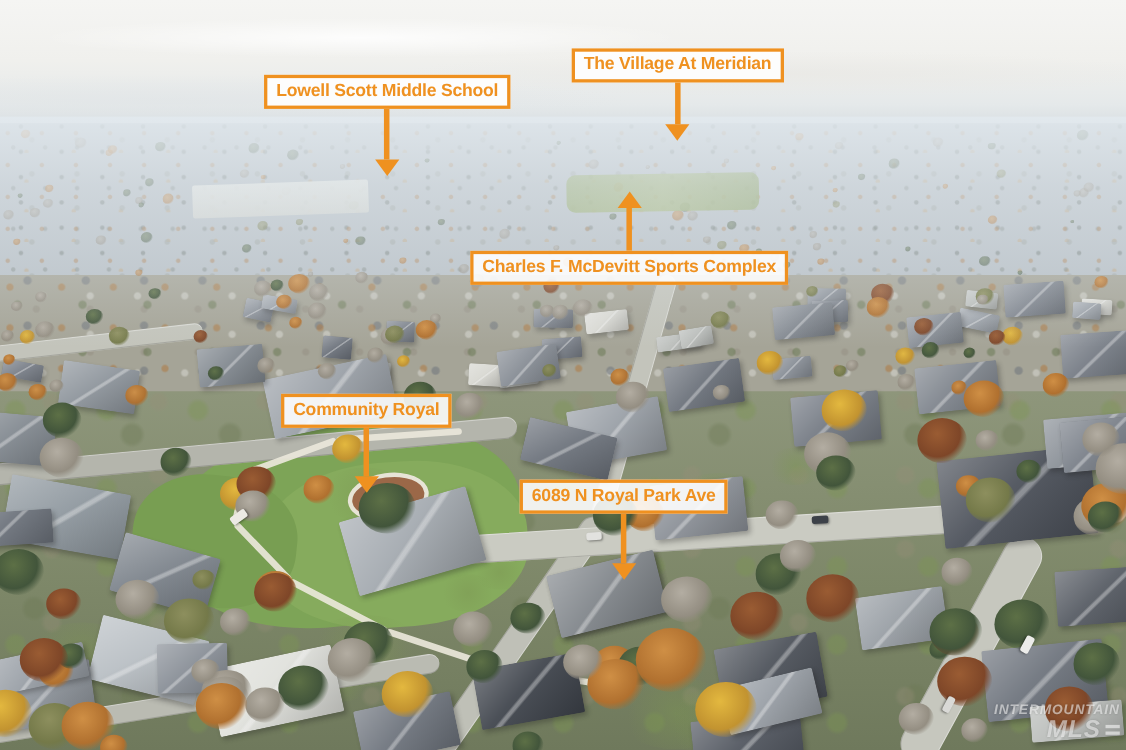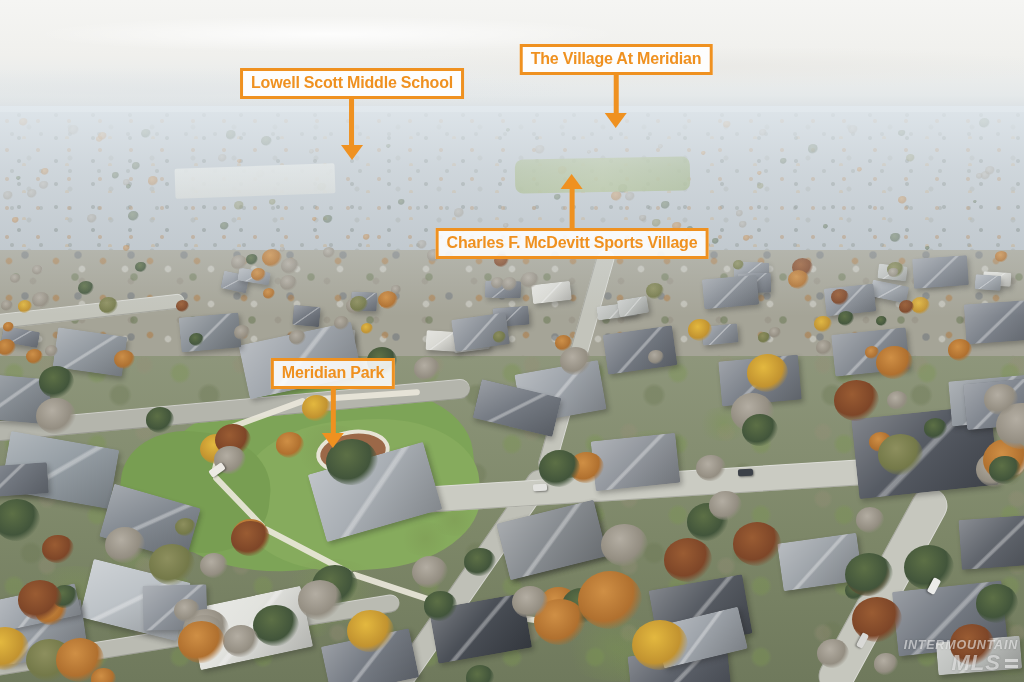--- a/index.html
+++ b/index.html
@@ -407,29 +407,34 @@
 
   <div class="callout down" style="left:352px;top:68px">
     <div class="lbox">Lowell Scott Middle School</div>
     <div class="shaft" style="height:46px"></div>
     <div class="head"></div>
   </div>
 
   <div class="callout up" style="left:572px;top:174px">
     <div class="head"></div>
     <div class="shaft" style="height:39px"></div>
-    <div class="lbox">Charles F. McDevitt Sports Village</div>
+    <div class="lbox">Charles F. McDevitt Sports Complex</div>
   </div>
 
   <div class="callout down" style="left:333px;top:358px">
-    <div class="lbox">Meridian Park</div>
+    <div class="lbox">Community Royal</div>
     <div class="shaft" style="height:44px"></div>
     <div class="head"></div>
   </div>
 
+  <div class="callout down" style="left:567px;top:436px">
+    <div class="lbox">6089 N Royal Park Ave</div>
+    <div class="shaft" style="height:45px"></div>
+    <div class="head"></div>
+  </div>
 
   <div class="watermark">
     <div class="wm-line1">INTERMOUNTAIN</div>
     <div class="wm-line2">
       <span>MLS</span>
       <span class="wm-bars">
           <i></i>
           <i></i>
         </span>
     </div>

